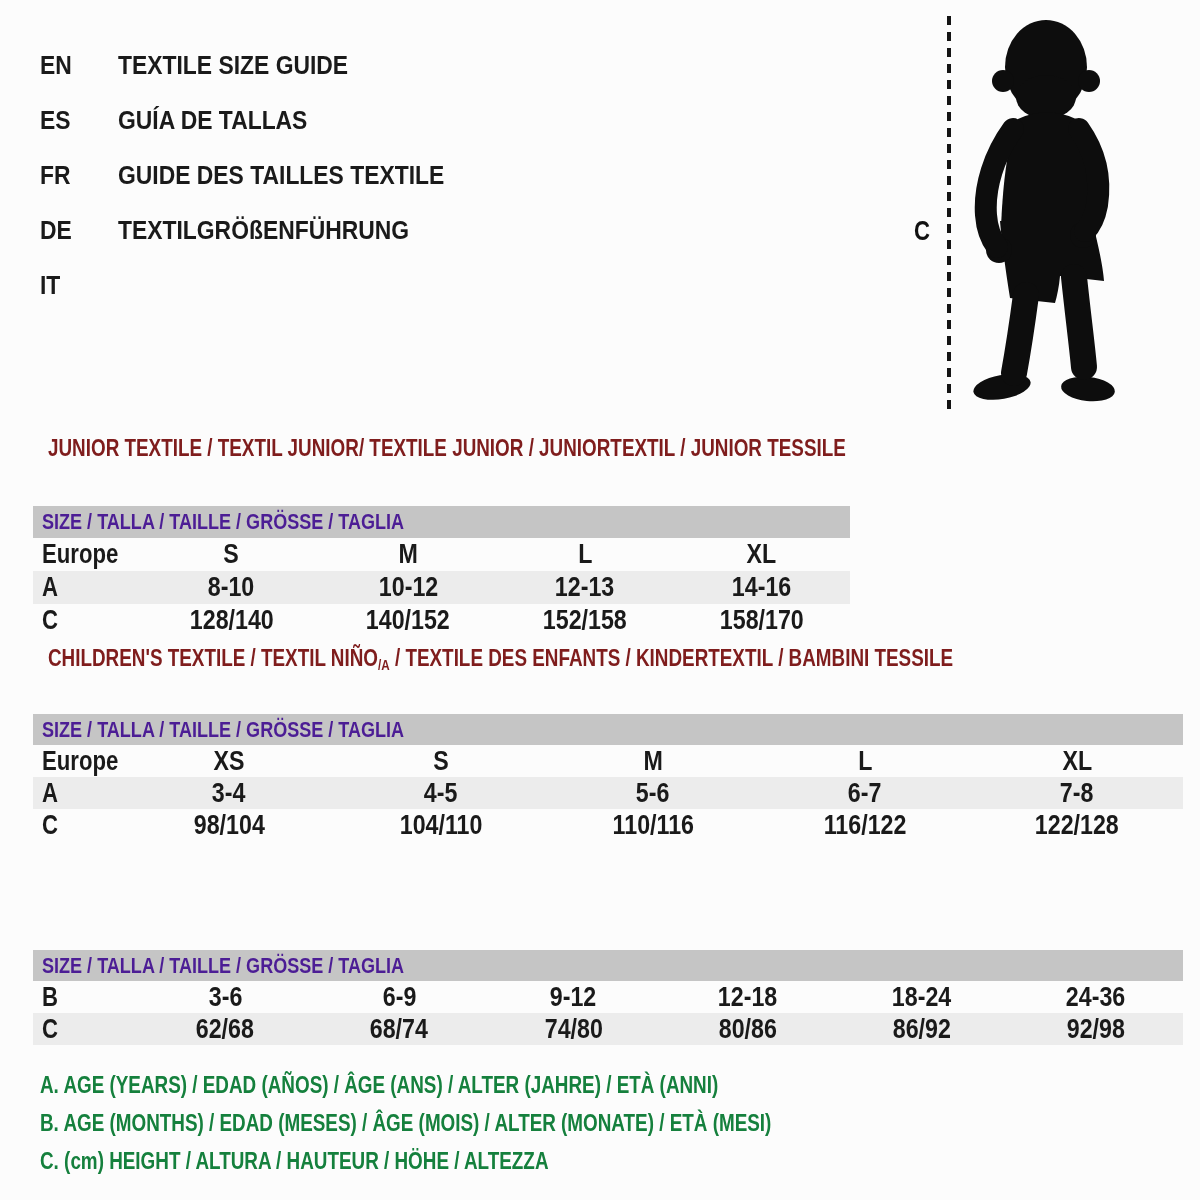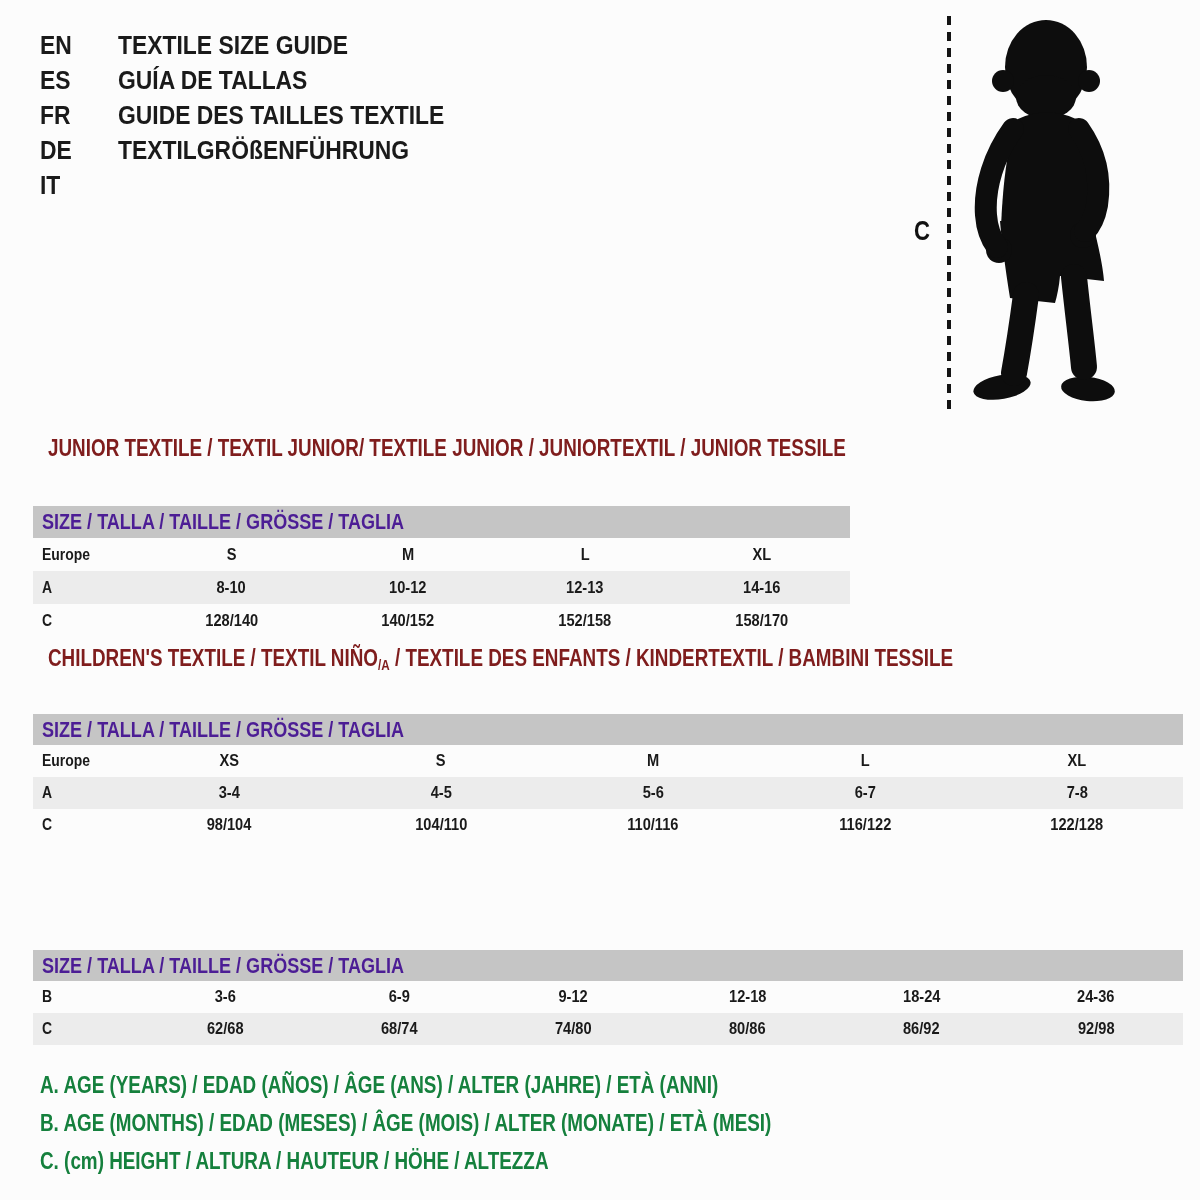--- a/index.html
+++ b/index.html
@@ -9,21 +9,21 @@
     background:#fcfcfc; overflow:hidden;
     font-family:"Liberation Sans","DejaVu Sans",sans-serif;
     font-weight:bold; color:#1a1a1a;
   }
   
   .cdl{ display:inline-block; transform:scaleX(0.82); transform-origin:0 50%; white-space:nowrap; }
   .cdc{ display:inline-block; transform:scaleX(0.86); transform-origin:50% 50%; white-space:nowrap; }
 
   
   .lang-list{ position:absolute; left:40px; top:28px; }
-  .lang-row{ display:flex; height:35px; align-items:center; font-size:26px; }
+  .lang-row{ display:flex; height:35px; align-items:center; font-size:26px;margin-top:20px; }
   .lang-row .code{ width:78px; }
   .lang-row .title{ }
   .lang-row .cdl{ transform:scaleX(0.88); }
 
   
   .height-line{
     position:absolute; left:947px; top:16px; width:4px; height:398px;
     background:repeating-linear-gradient(180deg,#141414 0 9px,transparent 9px 16px);
   }
   .height-label{ position:absolute; left:914px; top:216px; font-size:27px; color:#111; }
@@ -40,21 +40,21 @@
   
   .size-table{ position:absolute; left:33px; }
   .t-junior{ top:482px; width:817px; }
   .t-children{ top:690px; width:1150px; }
   .t-babies{ top:926px; width:1150px; }
   .band{
     background:#c5c5c5; color:#4c1d95; height:32px;
     display:flex; align-items:center; padding-left:9px; font-size:22px;margin-top:24px;
   }
   .t-children .band, .t-babies .band{ height:31px; }
-  .trow{ display:grid; align-items:center; height:33px; font-size:17px; }
+  .trow{ display:grid; align-items:center; height:33px; font-size:27px; }
   .t-children .trow, .t-babies .trow{ height:32px; }
   .cols5{ grid-template-columns:110px repeat(4,1fr); }
   .cols6{ grid-template-columns:90px repeat(5,1fr); }
   .cols7{ grid-template-columns:105px repeat(6,1fr); }
   .cell{ text-align:center; }
   .cell.label{ text-align:left; padding-left:9px; }
   .stripe{ background:#ececec; }
 
   
   .legend{ position:absolute; left:40px; top:1066px; font-size:23px; color:#15803d; }

